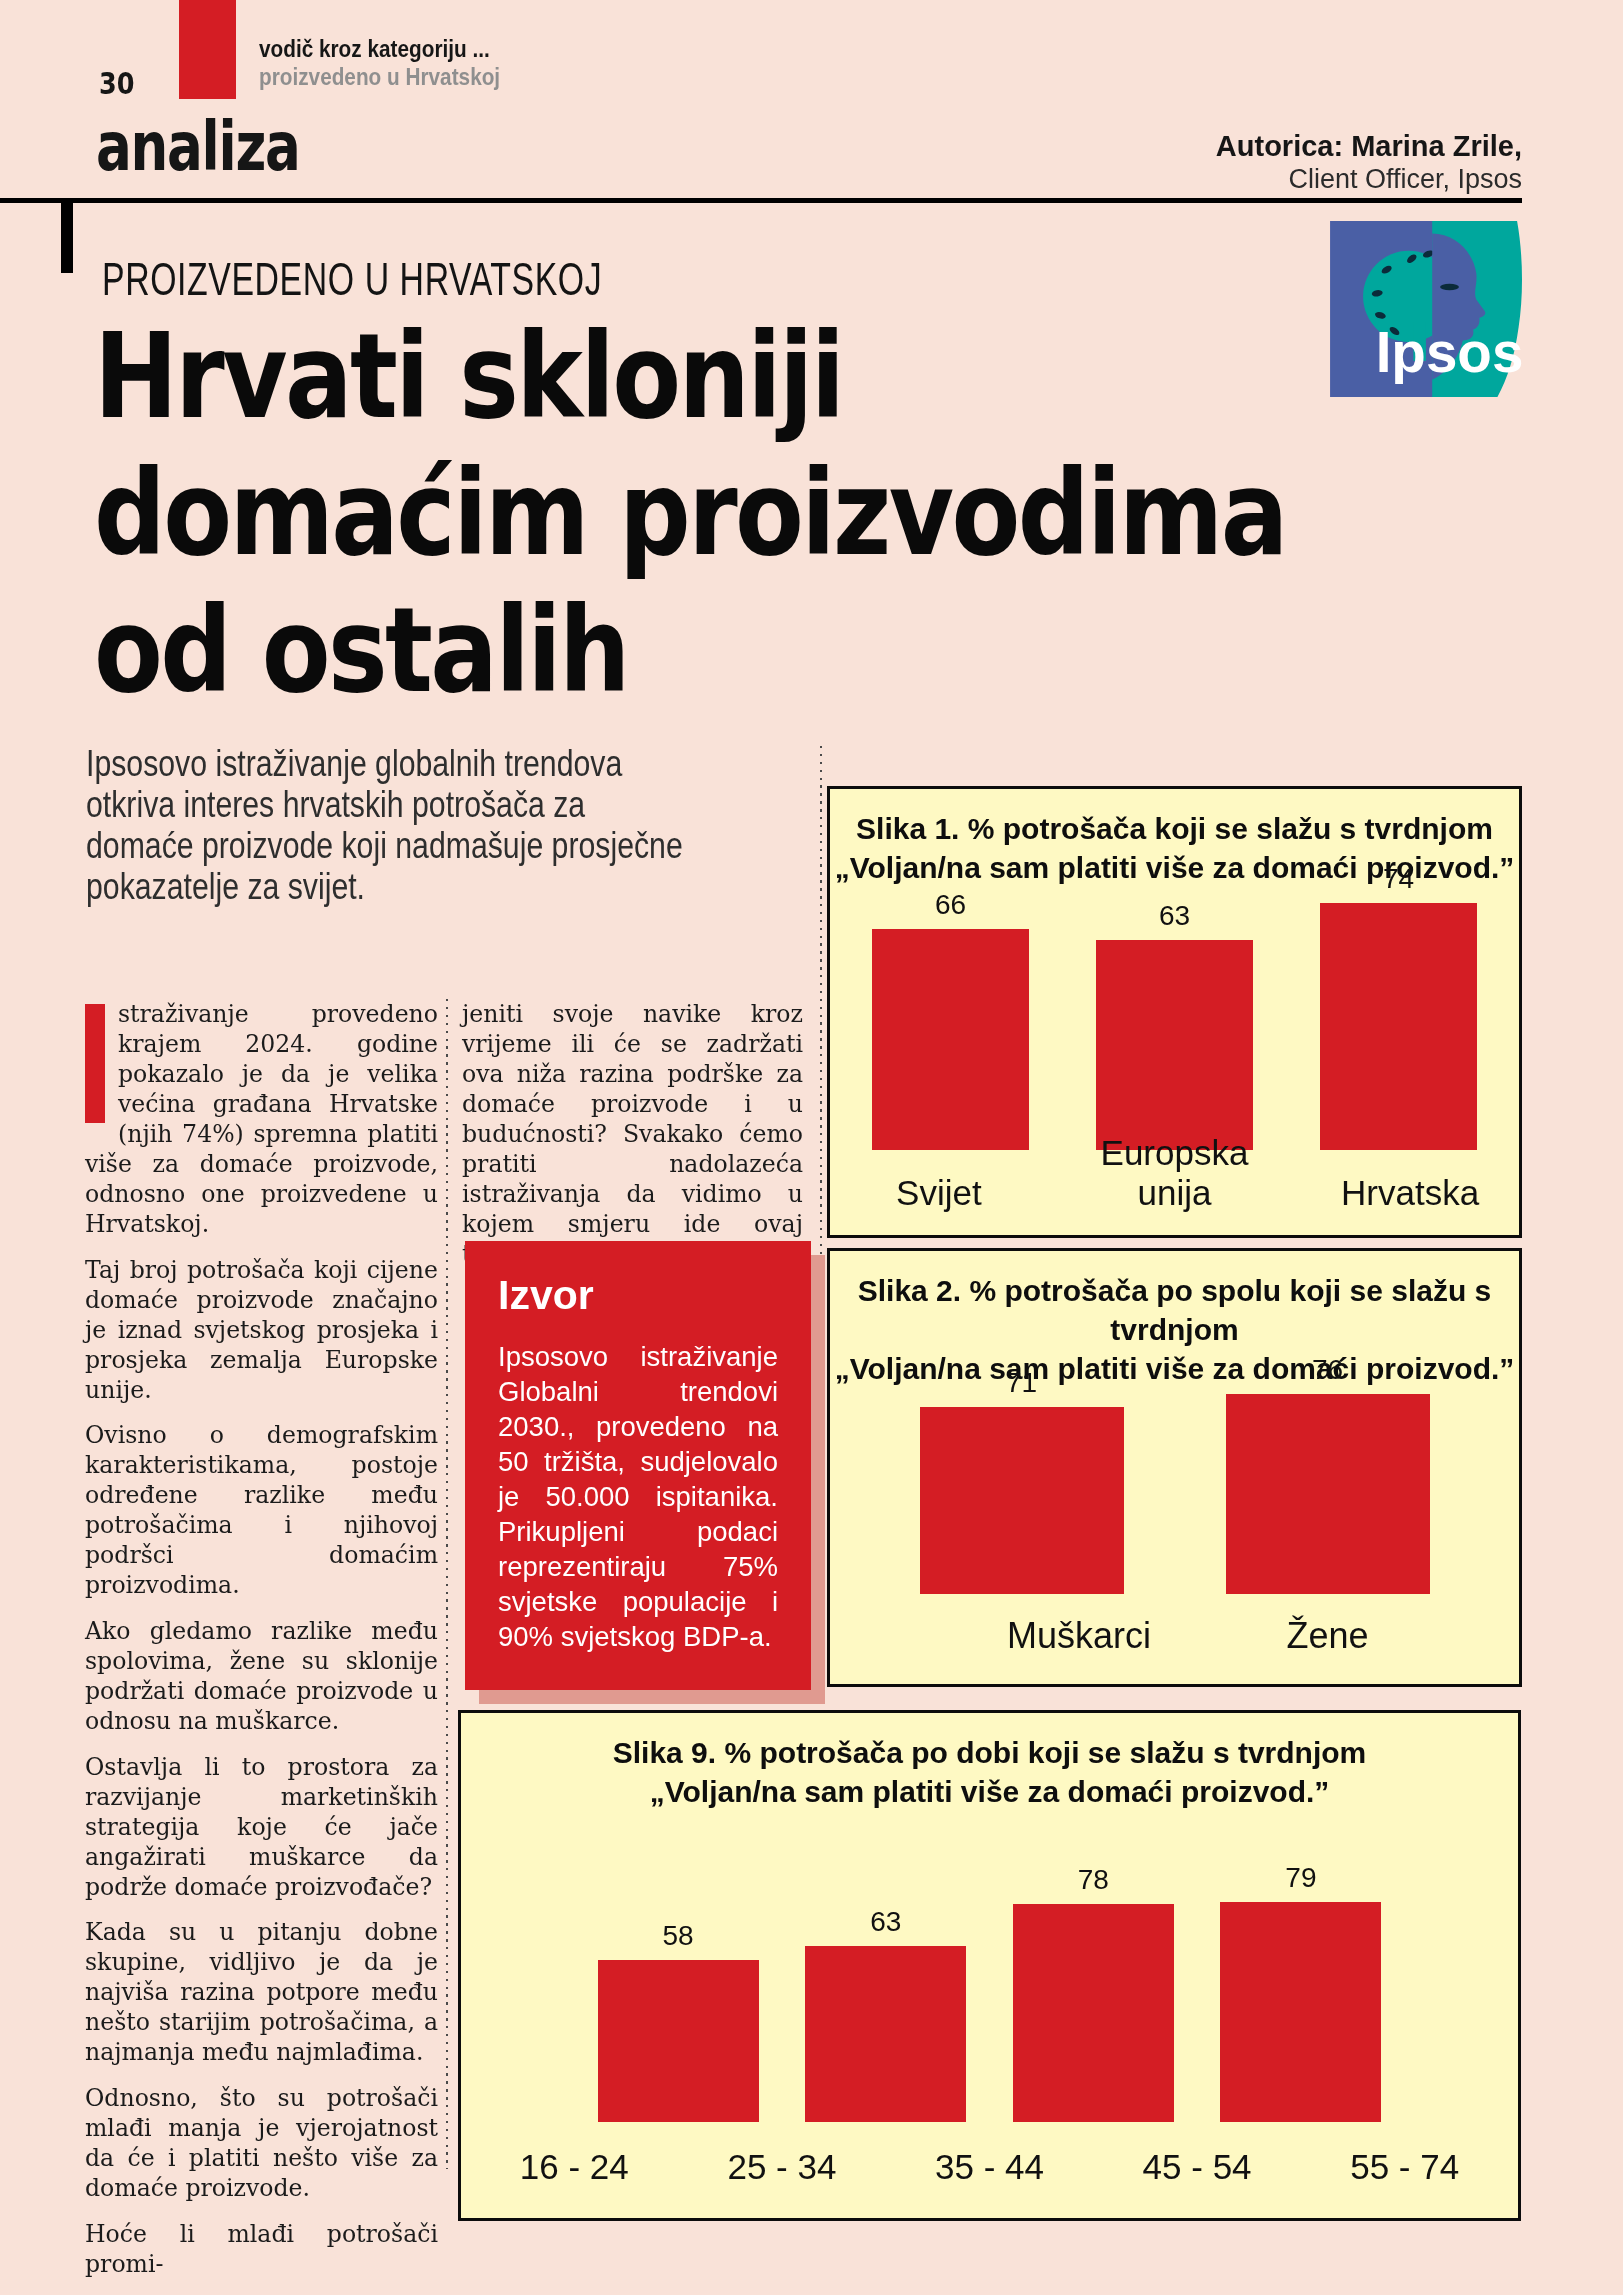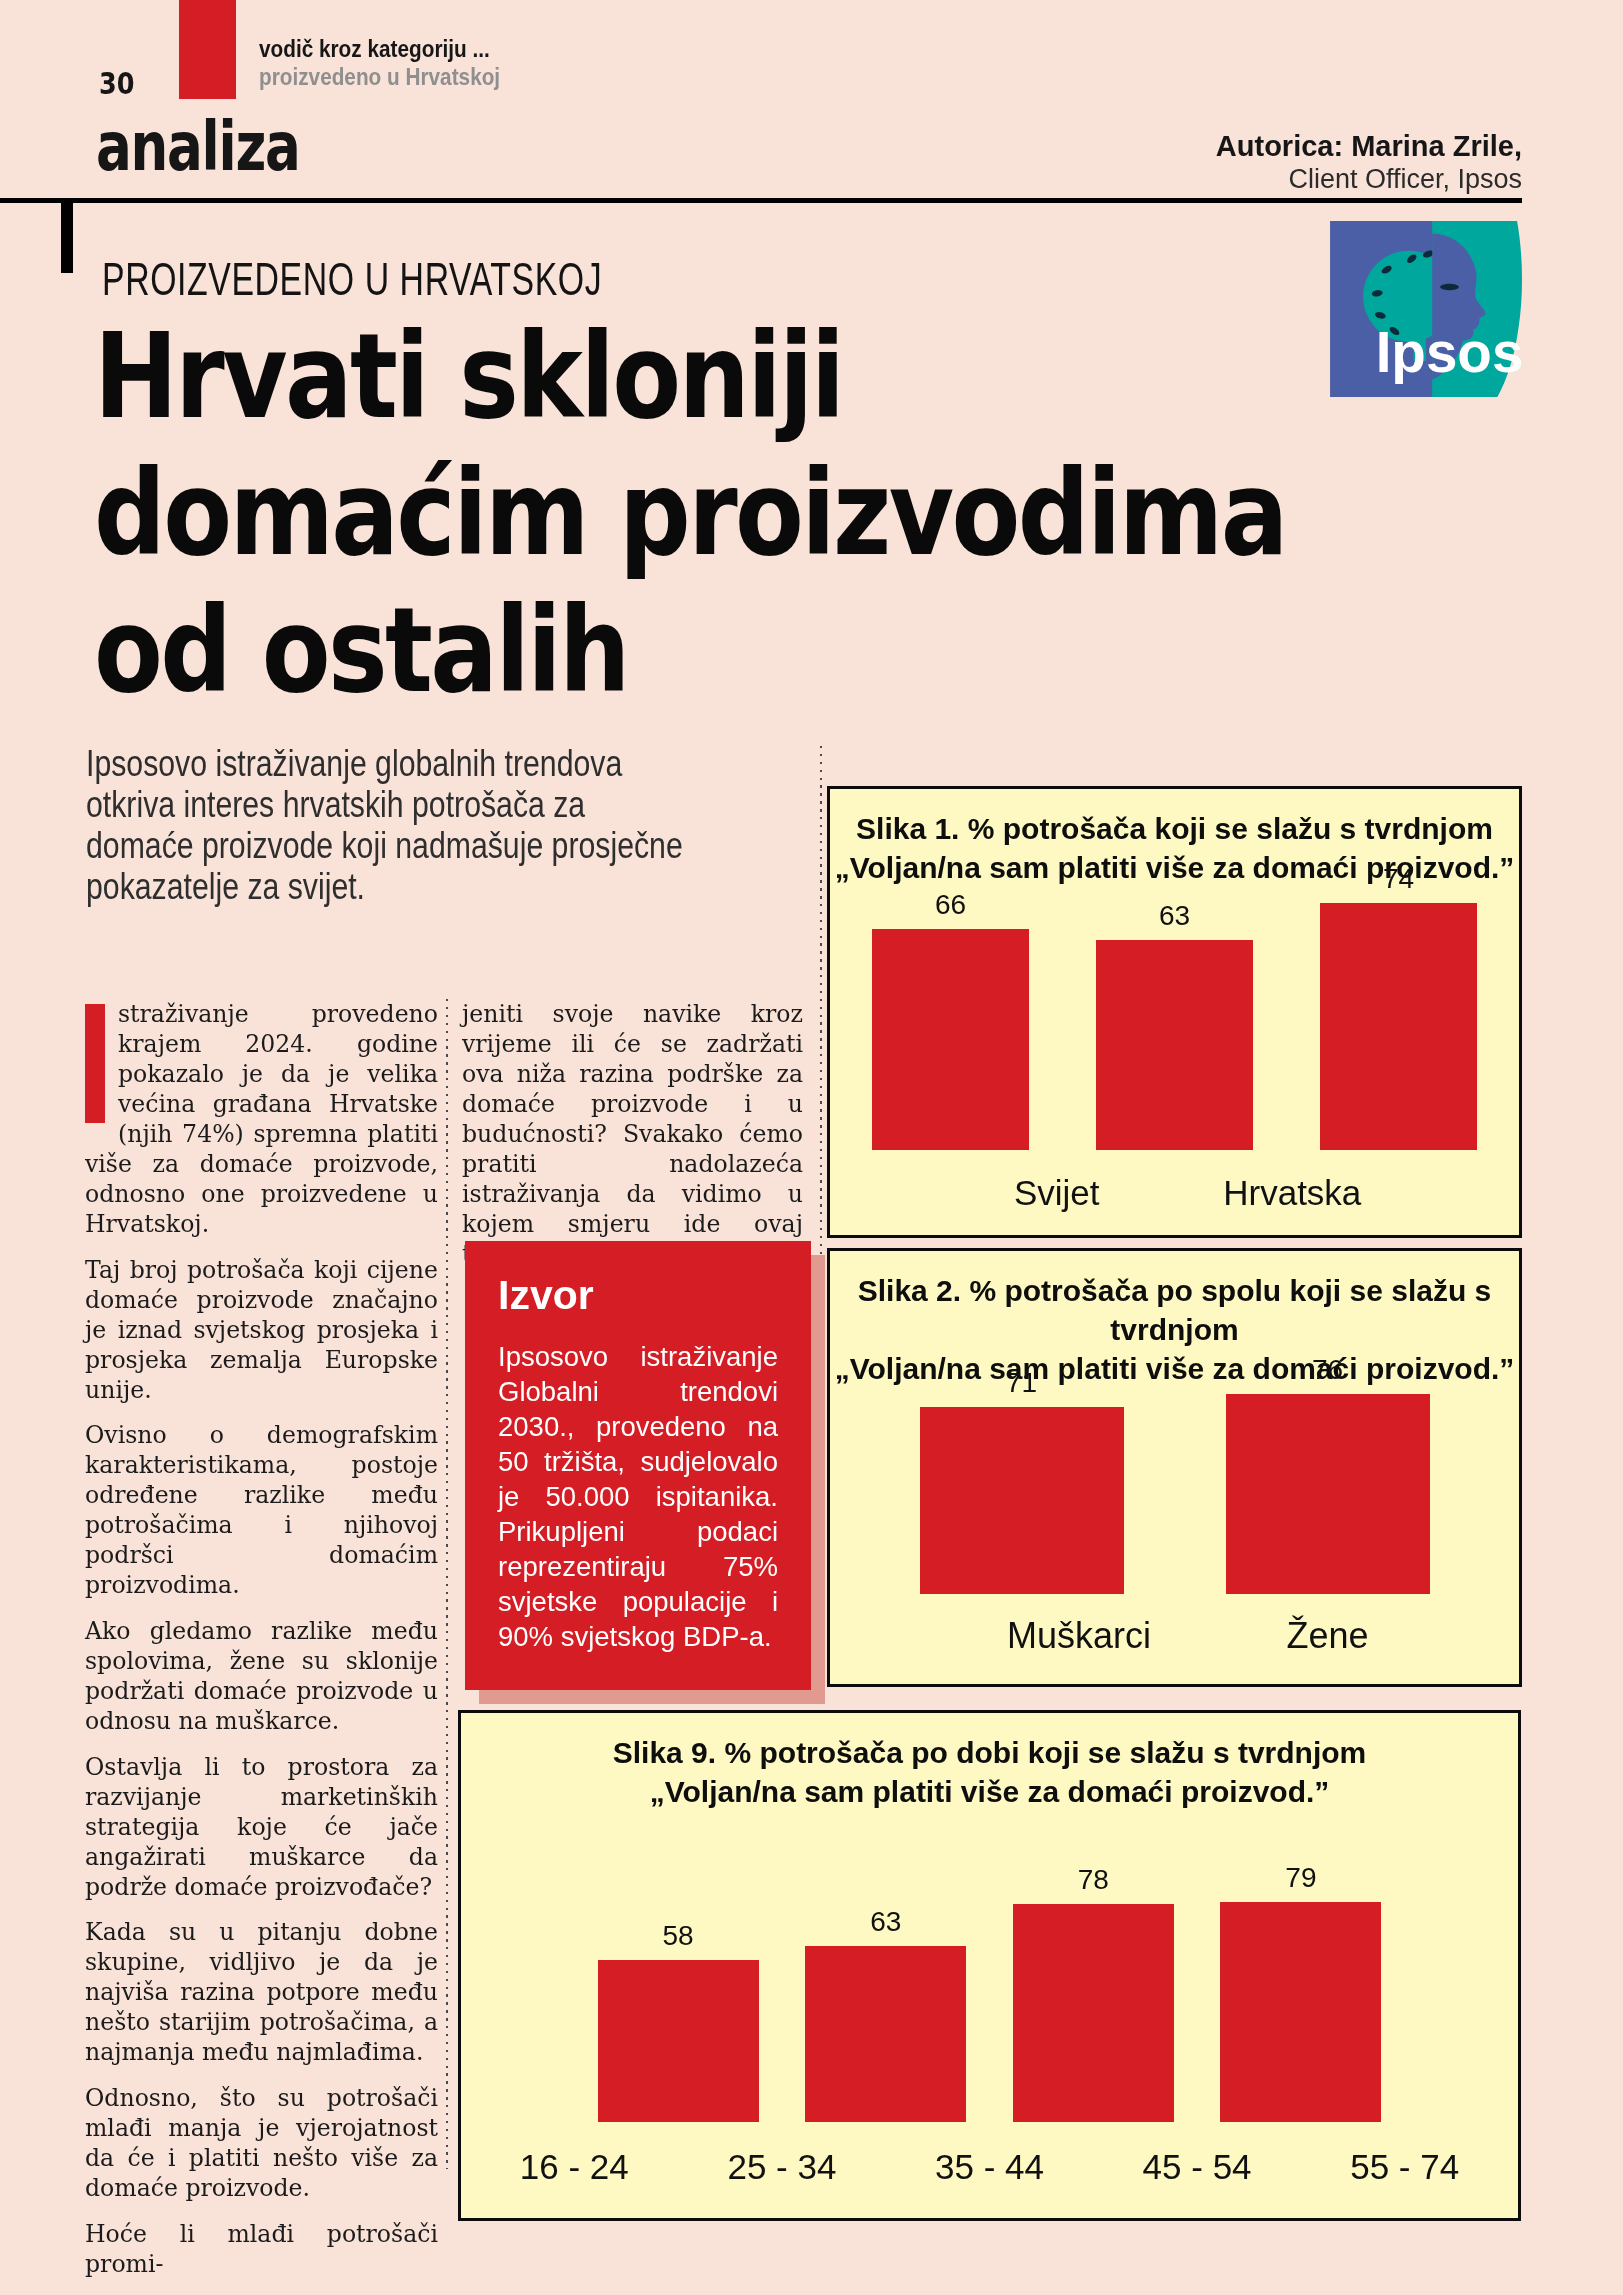--- a/index.html
+++ b/index.html
@@ -138,20 +138,21 @@
         <div class="val">63</div>
         <div class="bar" style="width: 157px; height: 210px;"></div>
       </div>
       <div class="bar-group" style="width:212px;">
         <div class="val">74</div>
         <div class="bar" style="width: 157px; height: 247px;"></div>
       </div>
     </div>
     <div class="cats-row" style="bottom:22px;gap:23.6px;">
       <div class="cat" style="width:212px;">Svijet</div>
+      <div class="cat" style="width:212px;">Europska unija</div>
       <div class="cat" style="width:212px;">Hrvatska</div>
     </div>
   </section>
 
   <section class="chart" style="left:827px;top:1220px;width:695px;height:439px;">
     <div class="c-title">Slika 2. % potrošača po spolu koji se slažu s tvrdnjom
 „Voljan/na sam platiti više za domaći proizvod.”</div>
     <div class="bars-row" style="bottom:90px;gap:47px;">
       <div class="bar-group" style="width:259px;">
         <div class="val">71</div>

